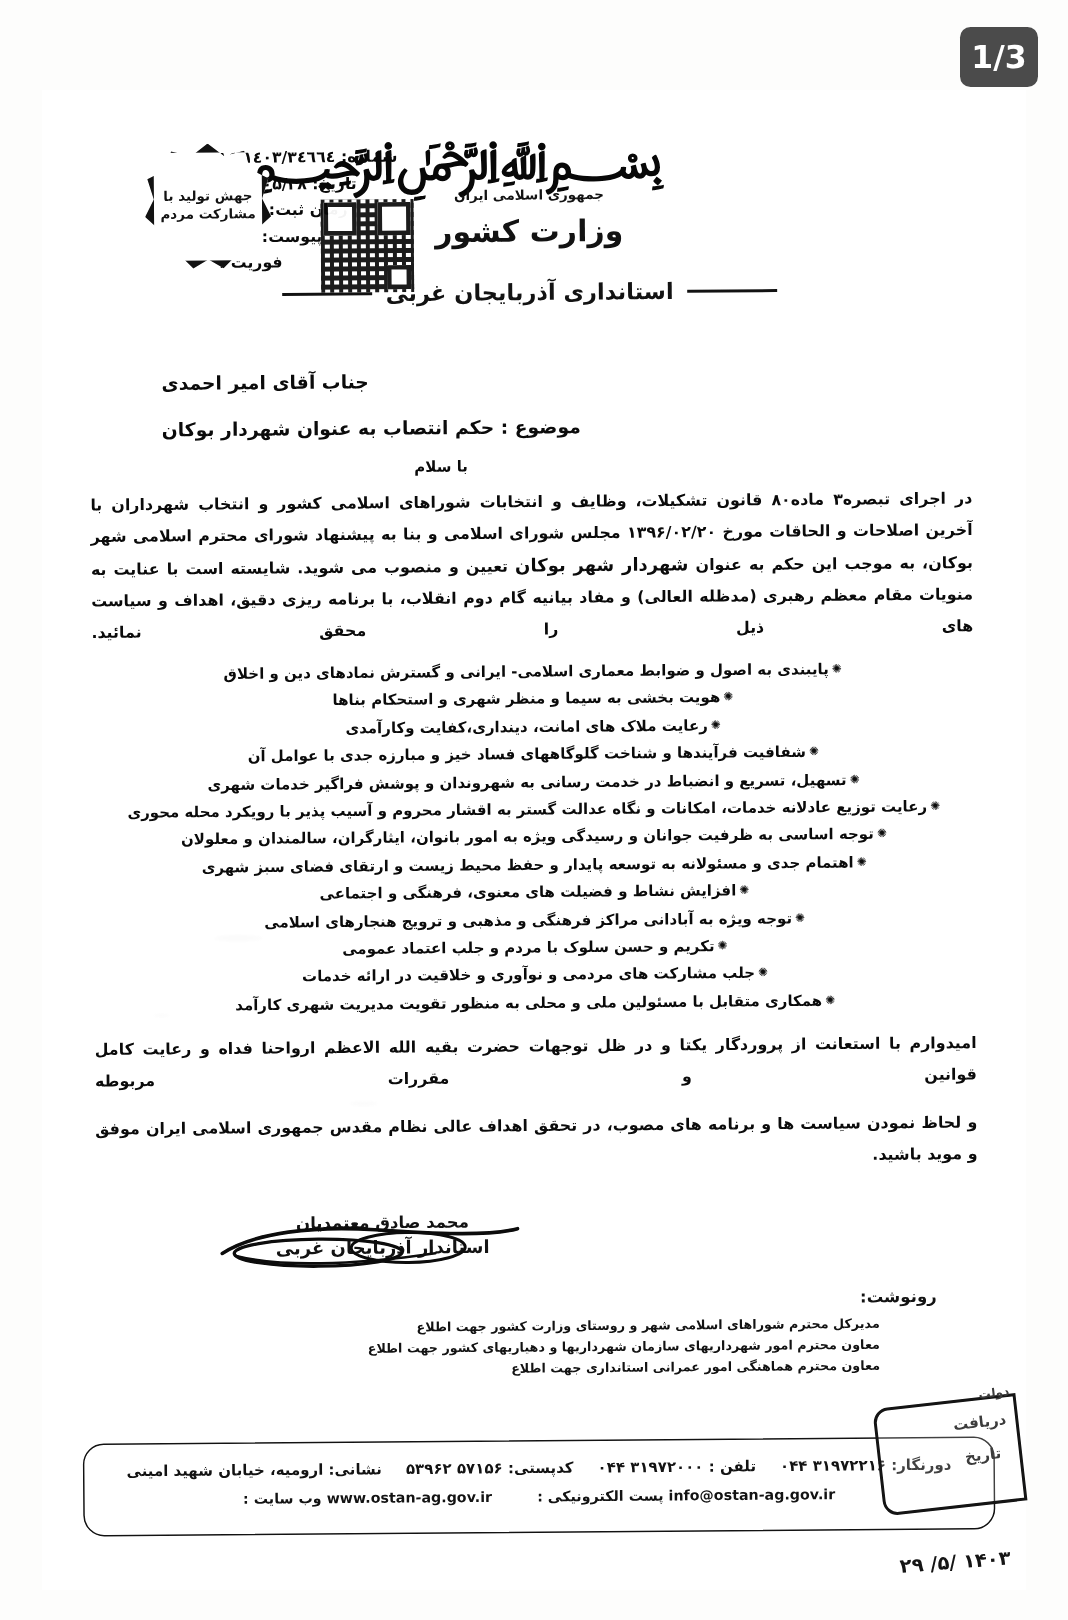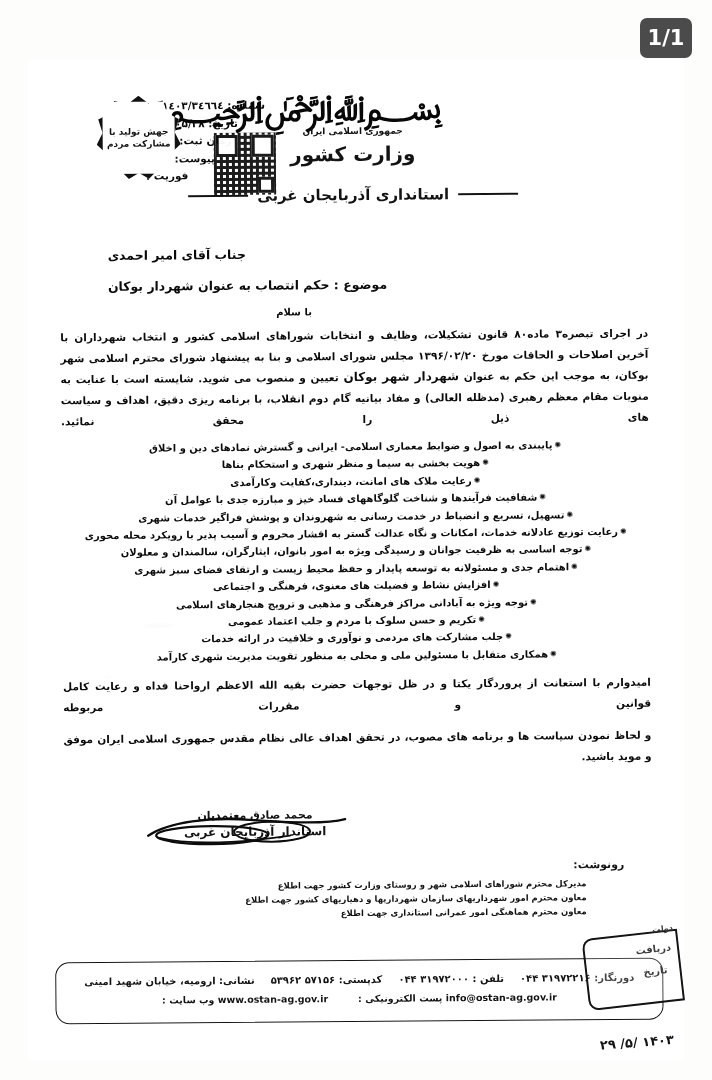--- a/index.html
+++ b/index.html
@@ -310,21 +310,21 @@
     filter: blur(2px);
     z-index: 28;
     pointer-events: none;
   }
 </style>
 </head>
 <body>
 
 <div class="viewer">
 
-  <div class="page-badge">1/1</div>
+  <div class="page-badge">1/3</div>
 
   <div class="sheet">
     <div class="sheet-inner">
 
       <div class="doc-header">
 
         <div class="meta">
           <div>
             <span>شماره:</span>
             <span>۱٤/۱٤۰۳/۳٤٦٦٤</span>

